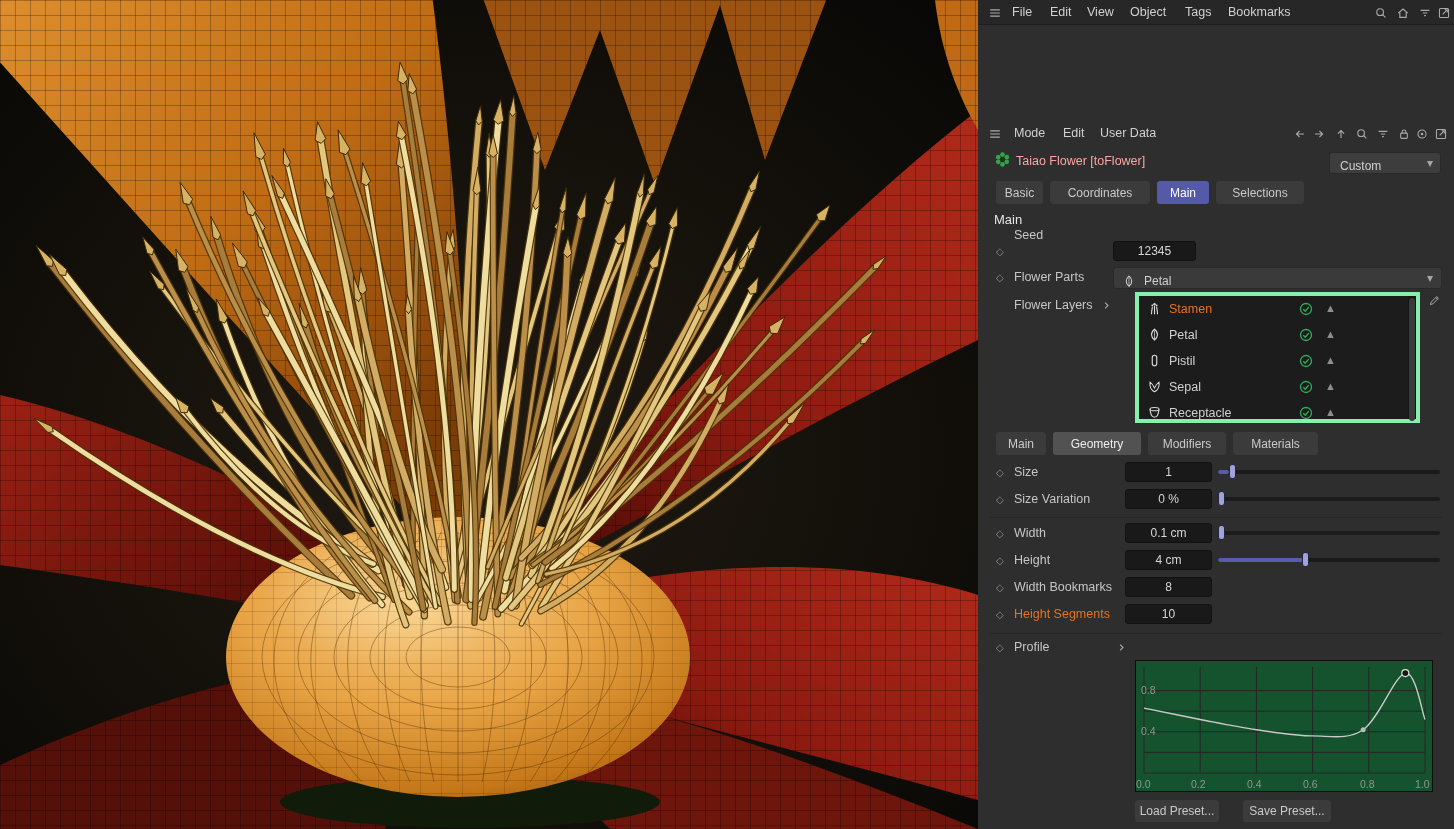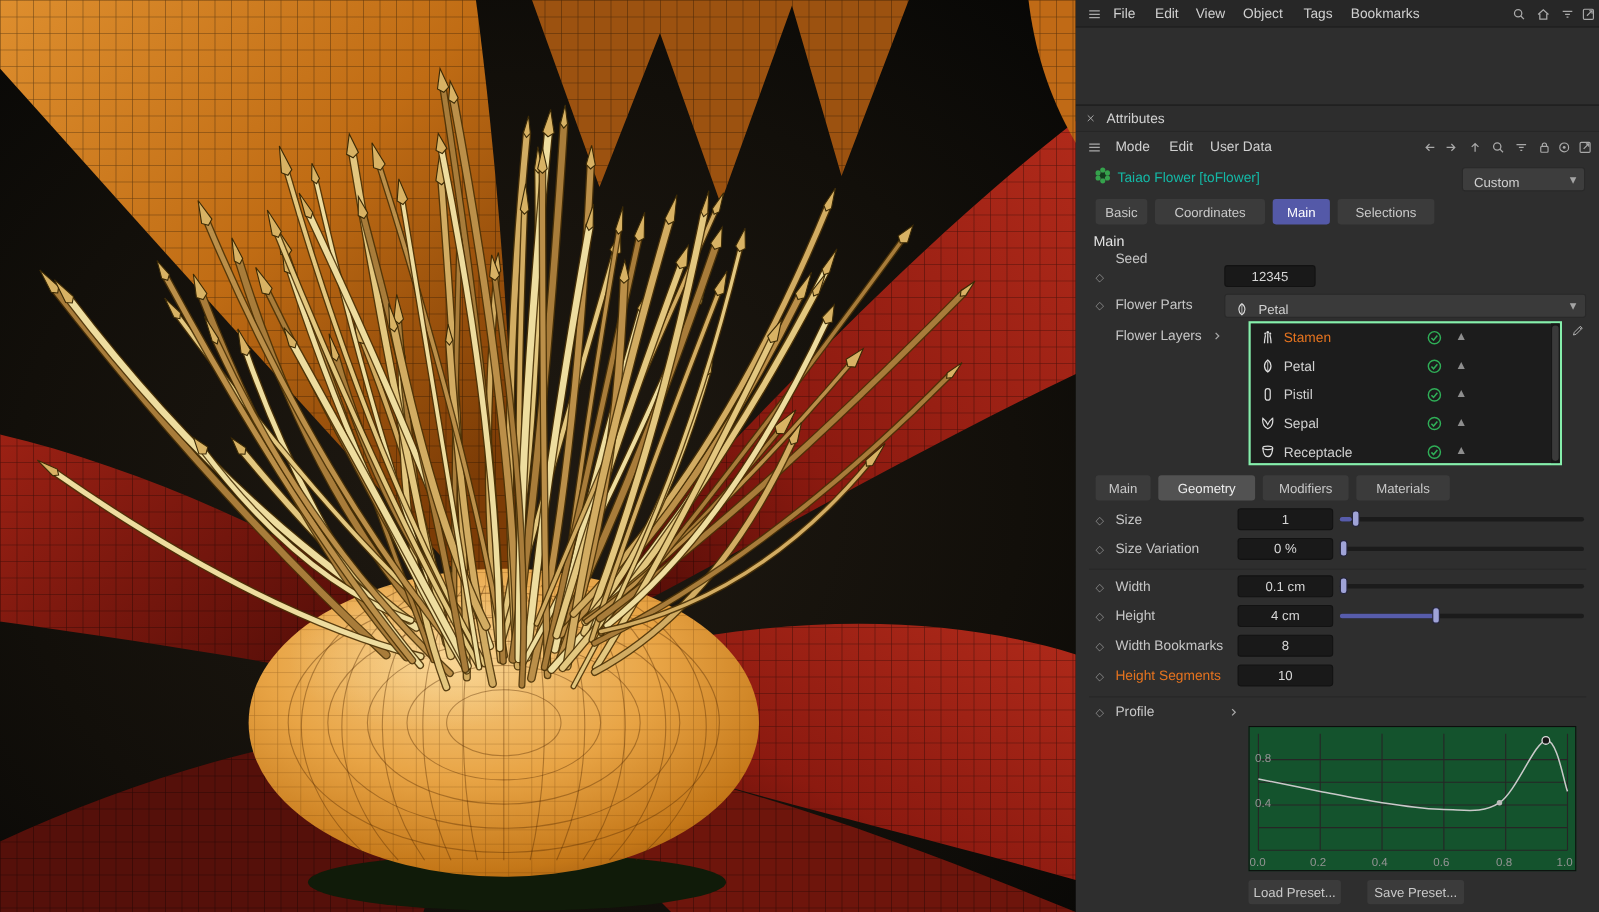--- a/index.html
+++ b/index.html
@@ -22,21 +22,21 @@
   .vbox{position:absolute;height:20px;background:#191919;border:1px solid #121212;border-radius:3px;
         display:flex;align-items:center;justify-content:center;font-size:12px;color:#d6d6d6}
   .dd{position:absolute;background:#3d3d3d;border:1px solid #292929;border-radius:3px;display:flex;align-items:flex-end;color:#d0d0d0;font-size:12px}
   .diamond{font-size:10px;color:#8d8d8d}
   .plabel{font-size:12.5px;color:#c6c6c6}
   .plabel.orange{color:#e5731f}
   .slider{position:absolute;height:20px}
   .track{position:absolute;left:0;right:0;top:8px;height:4px;background:#1b1b1b;border-radius:2px}
   .fill{position:absolute;left:0;top:8px;height:4px;background:#575cab;border-radius:2px}
   .handle{position:absolute;top:2px;width:7px;height:15px;background:#9fa3d8;border:1px solid #23233a;border-radius:3px}
-  .layers{position:absolute;left:157px;top:292px;width:285px;height:131px;background:#1c1c1c;border:2px solid #86efac}
+  .layers{position:absolute;left:157px;top:292px;width:285px;height:131px;background:#1c1c1c;border:4px solid #86efac}
   .lrow{position:relative;height:26px}
   .lname{position:absolute;left:30px;top:6px;font-size:12.5px;color:#d0d0d0}
   .lrow.sel .lname{color:#e5731f}
   .ltri{position:absolute;left:186px;top:6px;font-size:11px;color:#8e8e8e}
   .sbar{position:absolute;right:0;top:0;width:8px;height:100%;background:#161616}
   .sthumb{position:absolute;left:1px;top:2px;width:6px;height:123px;background:#3a3a3a;border-radius:3px}
   .curve{position:absolute;left:157px;top:660px;width:298px;height:132px;background:#14532d;border:1px solid #0d0d0d}
   .tick{position:absolute;font-size:10.5px;color:#949494}
   .sep{position:absolute;left:12px;width:452px;height:1px;background:#272727}
   svg.icn{display:block;color:#a9a9a9}
@@ -481,26 +481,20 @@
         </svg>
       <svg class="icn a" style="left:440px;top:6px" width="14" height="14">
           <use href="#i-filter"></use>
         </svg>
       <svg class="icn a" style="left:459px;top:6px" width="14" height="14">
           <use href="#i-panel"></use>
         </svg>
     </div>
 
 
-    <div class="hdr">
-      <svg class="icn a" style="left:8px;top:6px" width="11" height="11">
-          <use href="#i-close"></use>
-        </svg>
-      <span class="a" style="left:28px;top:5px;font-size:12.5px;color:#d2d2d2">Attributes</span>
-    </div>
 
     <div class="a" style="left:0;top:119px;width:476px;height:30px">
       <svg class="icn a" style="left:10px;top:8px" width="14" height="14">
           <use href="#i-menu"></use>
         </svg>
       <span class="mitem" style="left:36px;top:7px">Mode</span>
       <span class="mitem" style="left:85px;top:7px">Edit</span>
       <span class="mitem" style="left:122px;top:7px">User Data</span>
       <svg class="icn a" style="left:315px;top:8px" width="14" height="14">
           <use href="#i-arrowl"></use>
@@ -524,21 +518,21 @@
           <use href="#i-target"></use>
         </svg>
       <svg class="icn a" style="left:456px;top:8px" width="14" height="14">
           <use href="#i-panel"></use>
         </svg>
     </div>
 
     <svg class="icn a" style="left:16px;top:151px" width="17" height="17">
         <use href="#i-flower"></use>
       </svg>
-    <span class="a" style="left:38px;top:154px;font-size:12.5px;color:#14b8a6">Taiao Flower [toFlower]</span>
+    <span class="a" style="left:38px;top:154px;font-size:12.5px;color:#fca5a5">Taiao Flower [toFlower]</span>
     <div class="dd" style="left:351px;top:152px;width:112px;height:22px;padding-left:10px">
       <span>Custom</span>
       <span class="a" style="right:7px;top:3px;color:#a5a5a5">▾</span>
     </div>
 
     <div class="btn" style="left:18px;top:181px;width:47px">
         <span>Basic</span>
       </div>
     <div class="btn" style="left:72px;top:181px;width:100px">
         <span>Coordinates</span>

